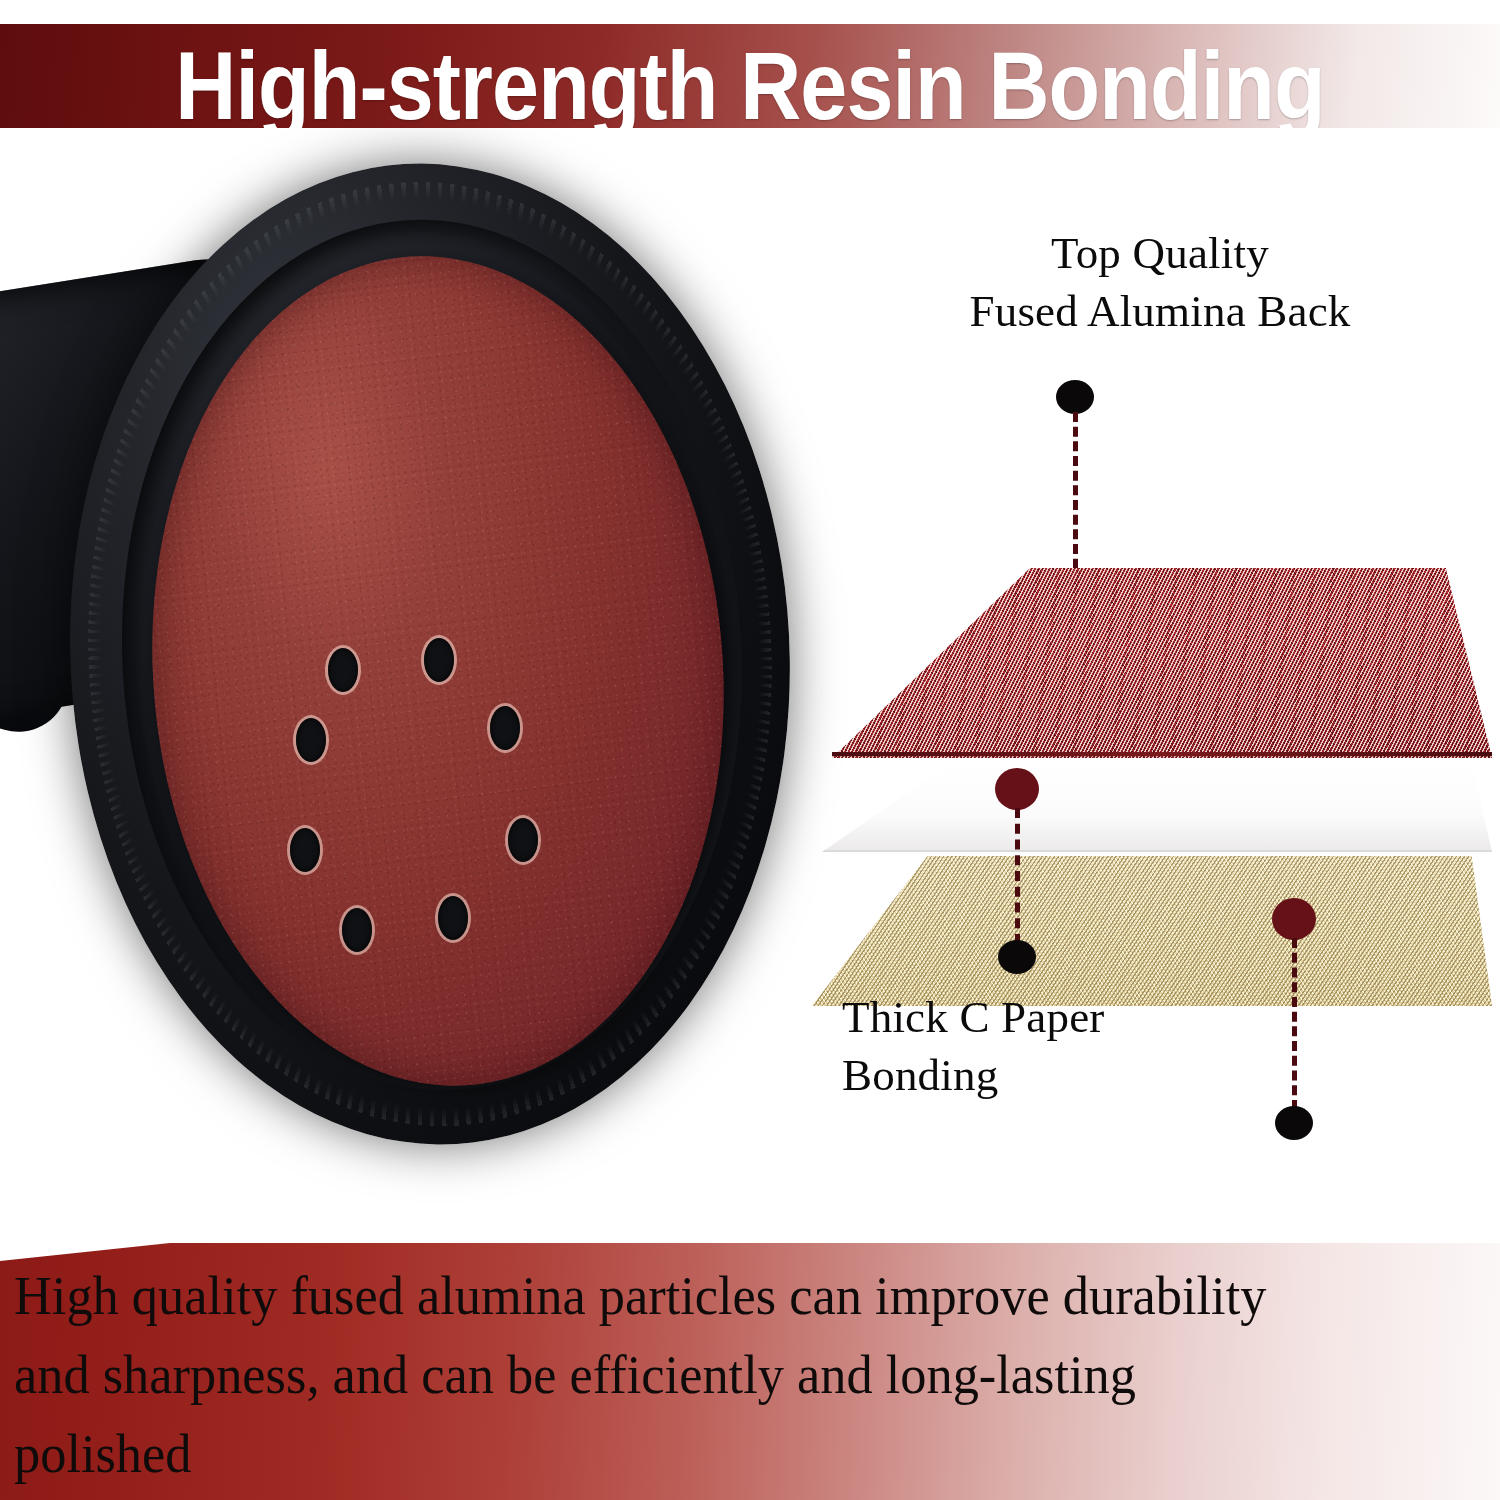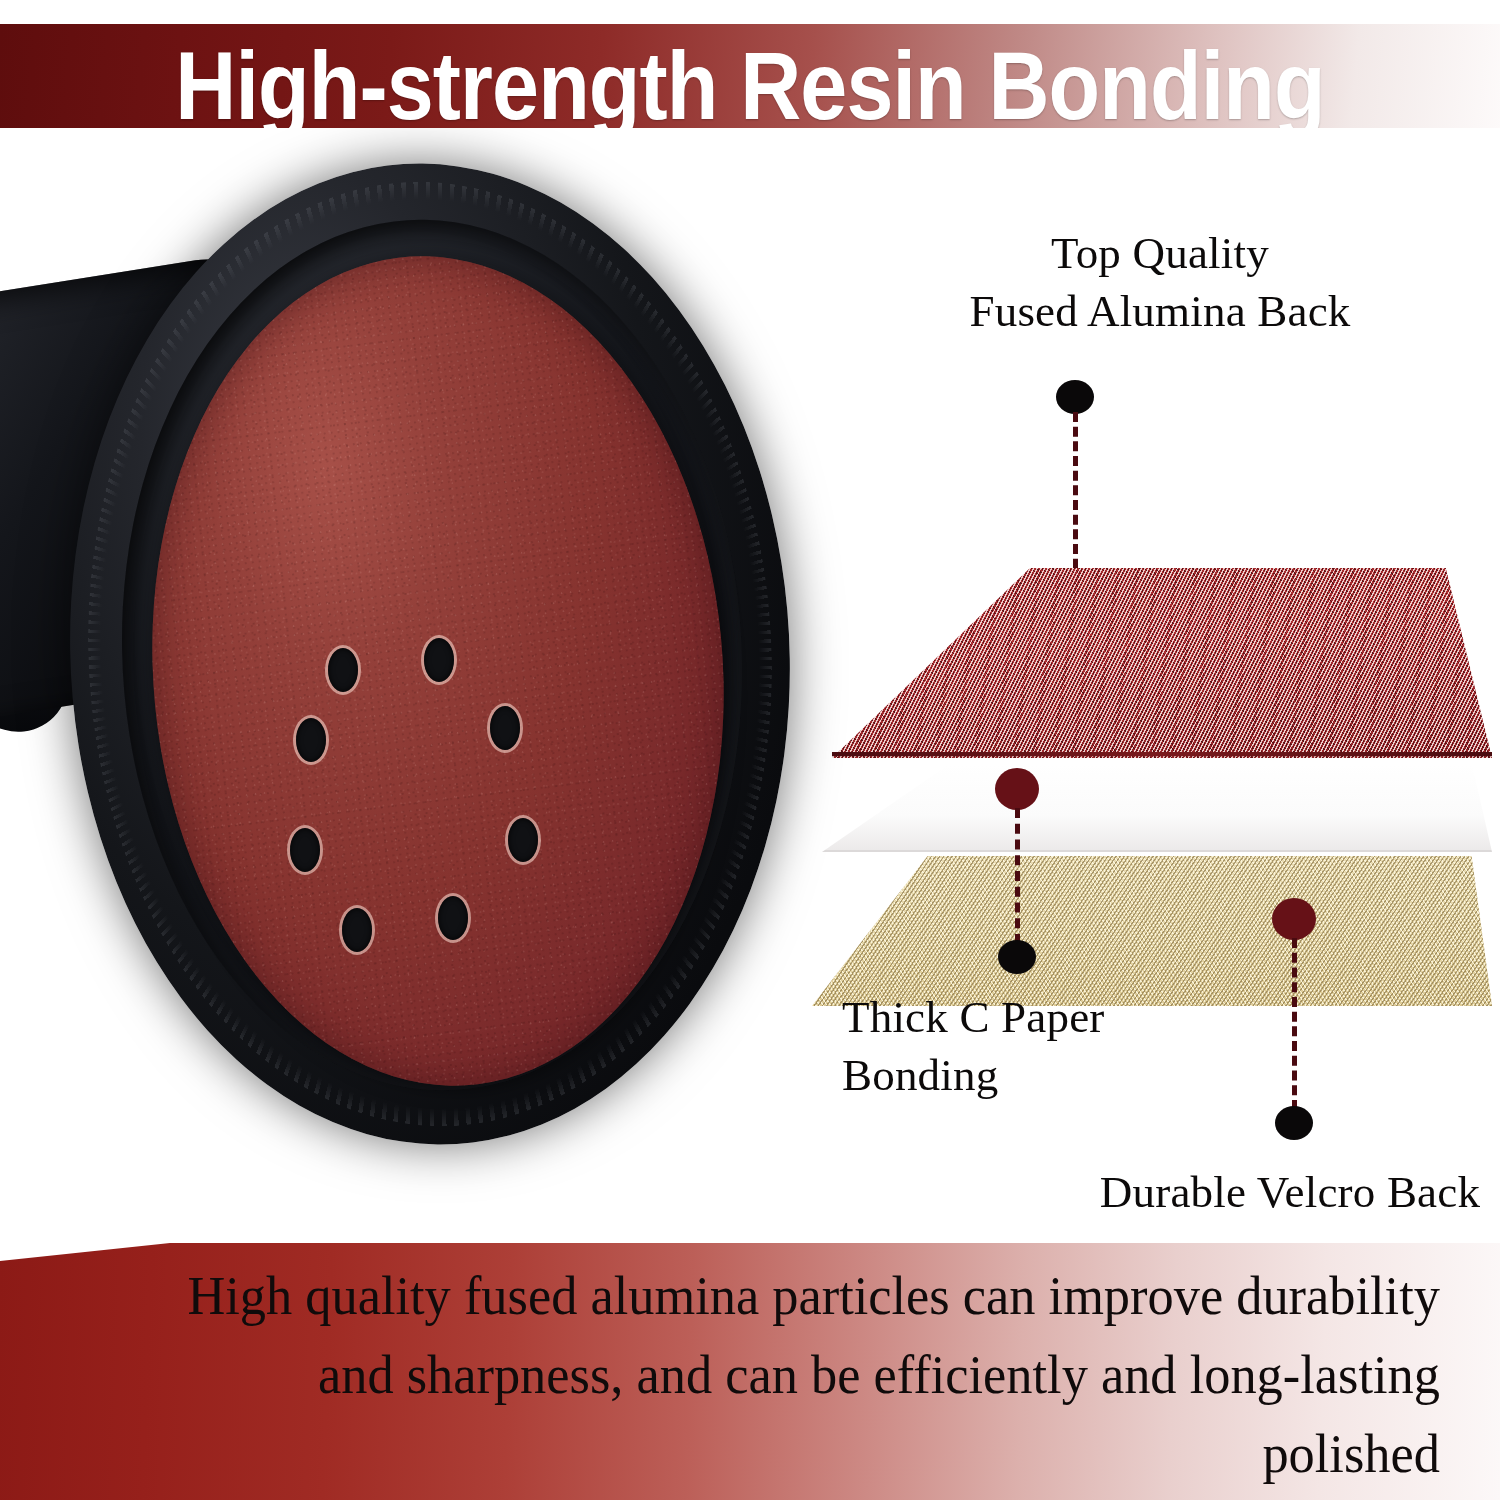--- a/index.html
+++ b/index.html
@@ -304,21 +304,20 @@
         #96201b 10%,
         #a02b24 22%,
         #ad3f37 34%,
         #bc5f58 46%,
         #cd8a85 58%,
         #dcb0ac 68%,
         #e9cfcd 78%,
         #f4e6e5 88%,
         #fcf8f8 100%);
     overflow: hidden;
-    text-align: right;
   }
   .bottom-banner::before {
     content: "";
     position: absolute;
     left: 0; top: 0;
     width: 170px;
     height: 18px;
     background: #ffffff;
     clip-path: polygon(0% 0%, 100% 0%, 0% 100%);
   }
@@ -389,23 +388,20 @@
 
     <div class="label label-paper">
       <div>Thick C Paper</div>
       <div>Bonding</div>
     </div>
 
     <div class="dot-maroon" style="left:452px; top:770px;"></div>
     <div class="leader" style="left:472px; top:810px; height:172px;"></div>
     <div class="dot-black" style="left:455px; top:978px;"></div>
 
-    <div class="label label-velcro">
-      <div>Durable Velcro Back</div>
-    </div>
 
   </div>
 </div>
 
 <div class="bottom-banner">
   <div class="bottom-text">
     <div>High quality fused alumina particles can improve durability</div>
     <div>and sharpness, and can be efficiently and long-lasting</div>
     <div>polished</div>
   </div>

